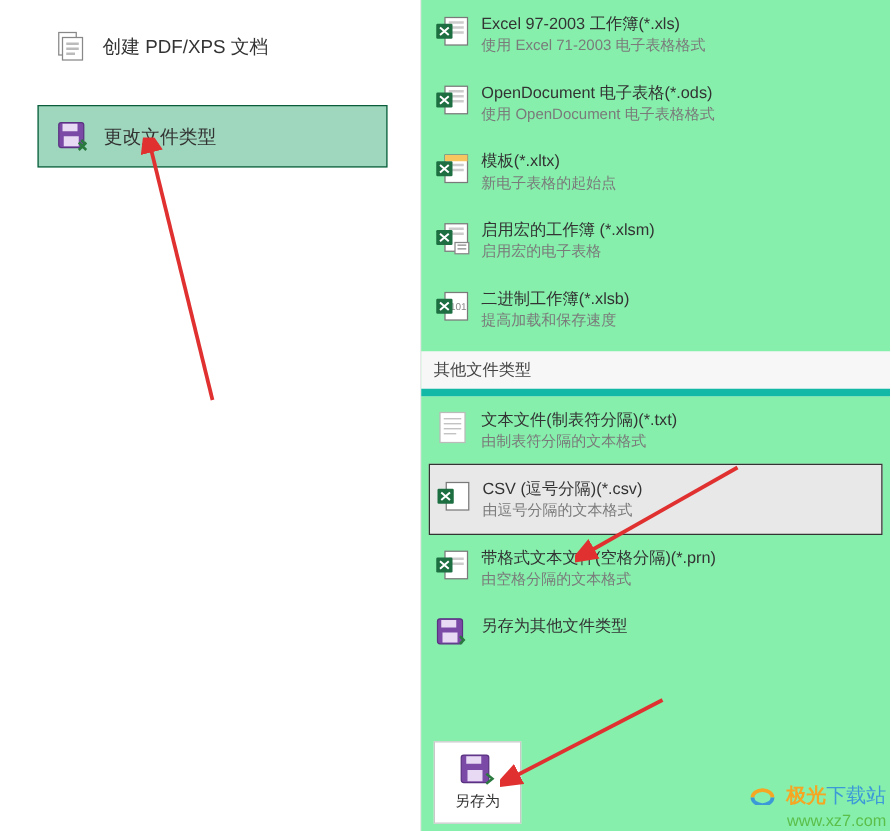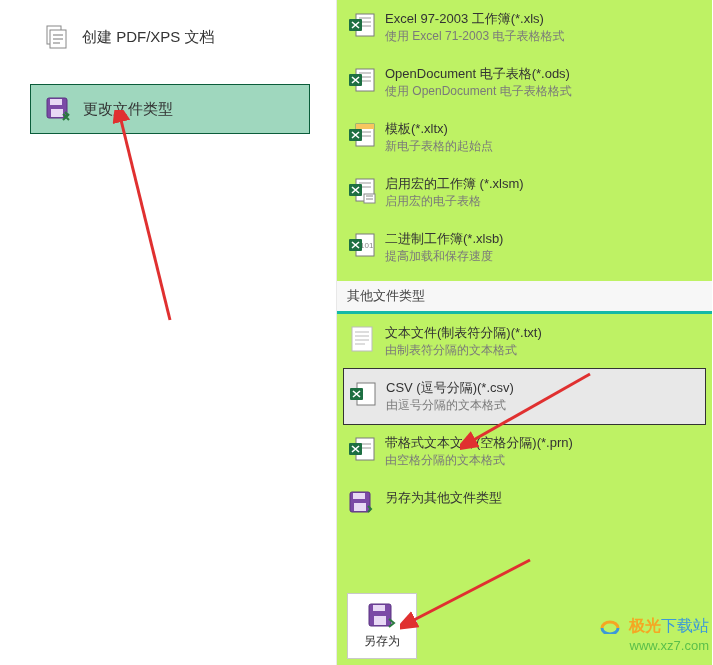--- a/index.html
+++ b/index.html
@@ -41,21 +41,21 @@
     width: 26px; height: 26px;
     margin-right: 12px;
     display: flex; align-items: center; justify-content: center;
   }
 
   .right-pane {
     position: absolute;
     left: 336px; top: 0;
     width: 376px;
     height: 100%;
-    background: #bef264;
+    background: #86efac;
     border-left: 1px solid #e8e8e8;
   }
   .file-item {
     display: flex;
     align-items: flex-start;
     padding: 10px 8px 10px 10px;
     cursor: pointer;
   }
   .file-item .ic {
     width: 30px; height: 30px;
@@ -74,21 +74,21 @@
   .file-item.selected {
     background: #e8e8e8;
     border: 1px solid #333;
     margin: -1px 6px -1px 6px;
     padding: 10px 20px 10px 4px;
   }
   .section-head {
     font-size: 13px;
     color: #444;
     padding: 6px 8px 6px 10px;
-    border-bottom: 3px solid #14b8a6;
+    border-bottom: 6px solid #14b8a6;
     background: #f7f7f7;
   }
   .saveas-btn {
     position: absolute;
     left: 10px; bottom: 6px;
     width: 70px; height: 66px;
     border: 1px solid #c9c9c9;
     background: #fff;
     display: flex; flex-direction: column;
     align-items: center; justify-content: center;
@@ -96,21 +96,21 @@
     font-size: 12px;
   }
   .saveas-btn .sicon { width: 30px; height: 26px; margin-bottom: 4px; }
 
   
   .arrow { position: absolute; pointer-events: none; }
 
   
   .wm {
     position: absolute;
-    right: 4px; bottom: 11px;
+    right: 4px; bottom: 0;
     text-align: right;
     line-height: 1.2;
     font-size: 16px;
   }
   .wm .l1 { color: #3c99d8; }
   .wm .l1 b { color: #f5a623; }
   .wm .l2 { color: #5bbf4a; font-size: 13px; }
   .wm .logo {
     display: inline-block;
     vertical-align: middle;

